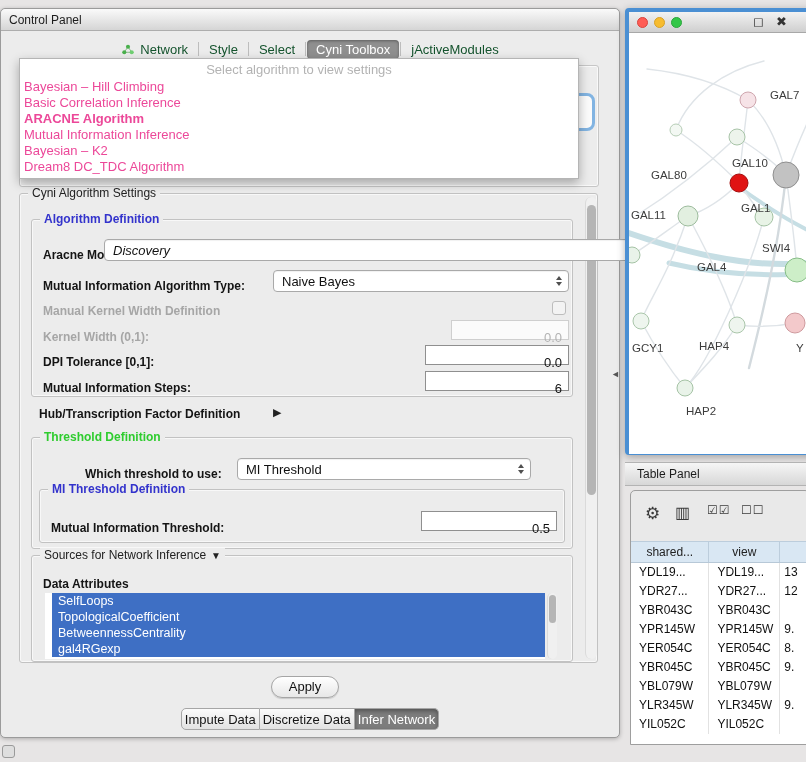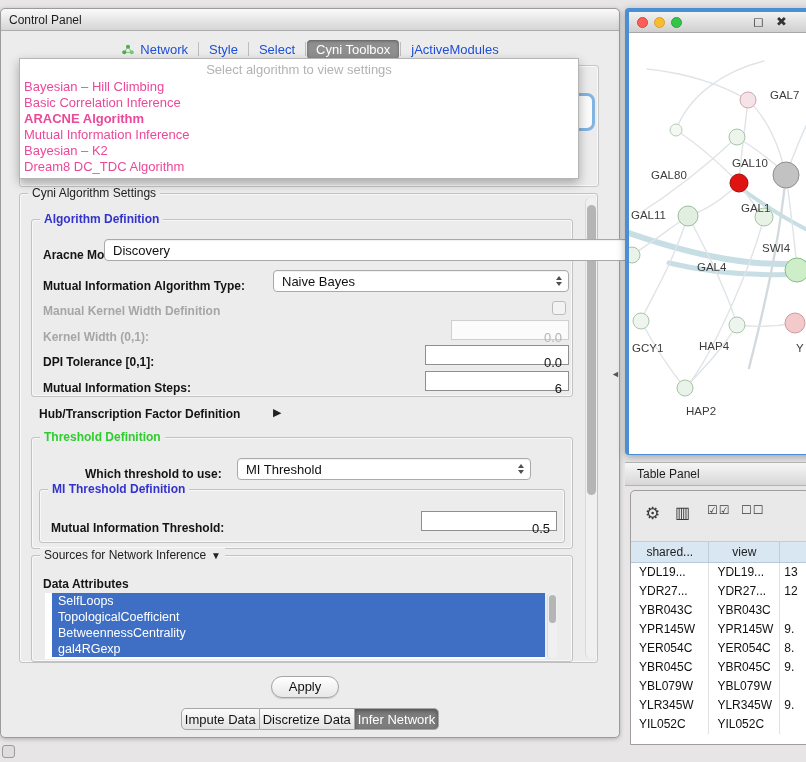--- a/index.html
+++ b/index.html
@@ -10,21 +10,21 @@
   }
   .win { position:absolute; background:#ececec; border:1px solid #9b9b9b;
          border-radius:5px; box-shadow:0 1px 4px rgba(0,0,0,.25); }
   
   #control-panel { left:0; top:8px; width:620px; height:730px; }
   .titlebar { height:22px; background:linear-gradient(#fafafa,#d5d5d5);
       border-bottom:1px solid #adadad; border-radius:5px 5px 0 0;
       display:flex; align-items:center; padding:4px 8px; font-size:12px; color:#1c1c1c; }
   .tabs { position:absolute; top:29px; left:0; right:0; height:22px;
       display:flex; justify-content:center; align-items:center; font-size:13px; }
-  .tab { padding:2px 9px; display:flex; gap:5px; align-items:center; color:#1d4ed8; cursor:default; }
+  .tab { padding:2px 9px; display:flex; gap:5px; align-items:center; color:#14532d; cursor:default; }
   .tab-active { background:#8f8f8f; color:#fff; border-radius:4px;
       box-shadow:inset 0 1px 3px rgba(0,0,0,.35); }
   .tab-sep { width:1px; height:14px; background:#bdbdbd; margin:0 1px; }
   .net-ico { width:14px; height:13px; }
   
   #hidden-group { position:absolute; left:18px; top:56px; width:580px; height:122px;
       border:1px solid #c6c6c6; border-radius:3px; z-index:1;
       box-shadow:inset 0 0 0 1px rgba(255,255,255,.7); }
   #focus-button { position:absolute; left:562px; top:84px; width:32px; height:38px;
       border:3px solid #82b4e2; border-radius:8px; background:#fbfbfb; z-index:2; }
@@ -167,21 +167,21 @@
   </div>
   <div class="vscroll" style="left:584px; top:188px; width:12px; height:462px;">
     <div class="vthumb" style="top:8px; height:290px;"></div>
   </div>
 
   <div class="group" style="left:30px; top:210px; width:542px; height:178px;">
     <span class="group-title t-blue">Algorithm Definition</span>
   </div>
 
   <span class="lbl" style="left:42px; top:239px;">Aracne Mode:</span>
-  <div class="combo" style="left:103px; top:230px; width:561px;">
+  <div class="combo" style="left:103px; top:230px; width:561px;font-style:italic;">
     <span>Discovery</span>
     <span class="arrows">
         <i class="arr-up"></i>
         <i class="arr-dn"></i>
       </span>
   </div>
 
   <span class="lbl" style="left:42px; top:270px;text-align:right;">Mutual Information Algorithm Type:</span>
   <div class="combo" style="left:272px; top:261px; width:296px;">
     <span>Naive Bayes</span>

